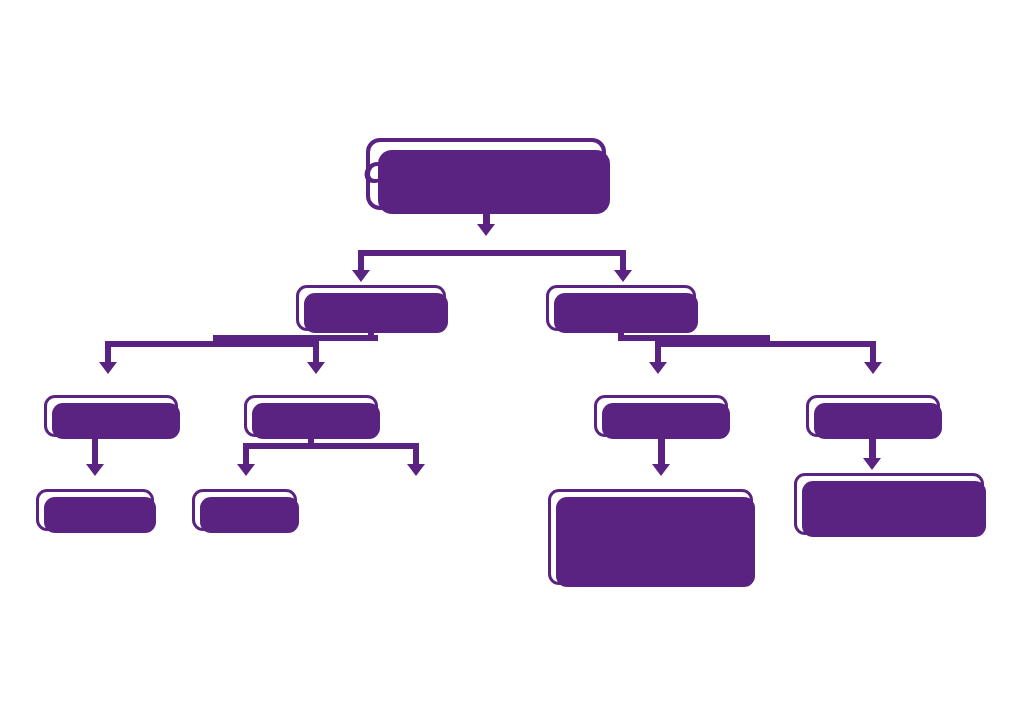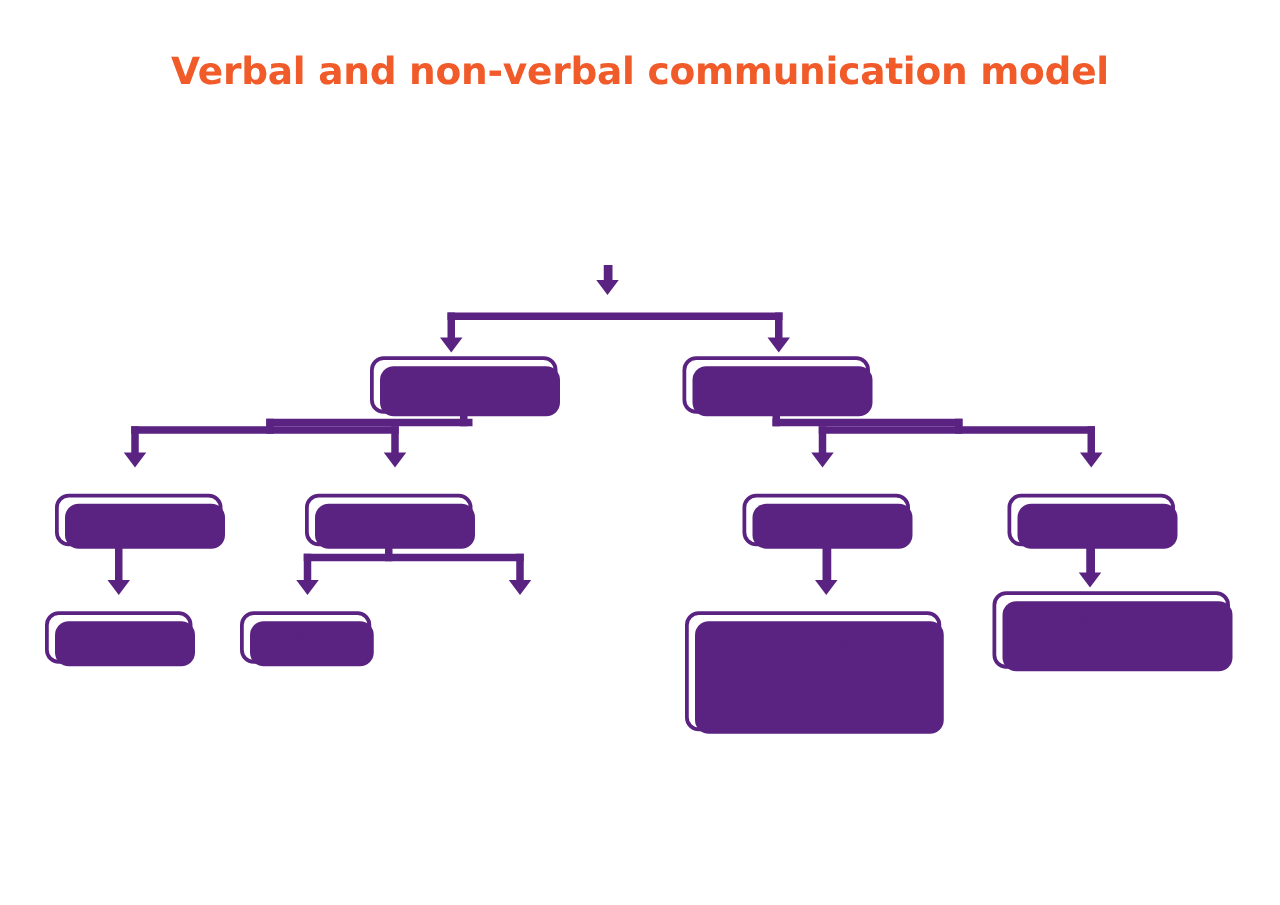--- a/index.html
+++ b/index.html
@@ -109,21 +109,20 @@
     border-right: 9px solid transparent;
     border-top: 12px solid #5a2382;
     z-index: 2;
   }
 </style>
 </head>
 <body>
 
 <div id="stage">
 
-  <div id="diagram-title">Verbal and non-verbal communication model</div>
 
   <div class="line" style="left:483px; top:212px; width:7px; height:12px;"></div>
   <div class="arrow" style="left:477px; top:224px;"></div>
 
   <div class="line" style="left:358px; top:250px; width:268px; height:6px;"></div>
   <div class="line" style="left:358px; top:250px; width:6px; height:22px;"></div>
   <div class="line" style="left:620px; top:250px; width:6px; height:22px;"></div>
   <div class="arrow" style="left:352px; top:270px;"></div>
   <div class="arrow" style="left:614px; top:270px;"></div>
 
@@ -154,20 +153,23 @@
   <div class="line" style="left:870px; top:341px; width:6px; height:22px;"></div>
   <div class="arrow" style="left:649px; top:362px;"></div>
   <div class="arrow" style="left:864px; top:362px;"></div>
 
   <div class="line" style="left:658px; top:437px; width:7px; height:28px;"></div>
   <div class="arrow" style="left:652px; top:464px;"></div>
 
   <div class="line" style="left:869px; top:437px; width:7px; height:22px;"></div>
   <div class="arrow" style="left:863px; top:458px;"></div>
 
+  <div class="node" id="node-communication">
+    <span class="label">Communication</span>
+  </div>
 
   <div class="node" id="node-verbal">
     <span class="label">Verbal</span>
   </div>
 
   <div class="node" id="node-nonverbal">
     <span class="label">Non-Verbal</span>
   </div>
 
   <div class="node" id="node-vocal-l">

